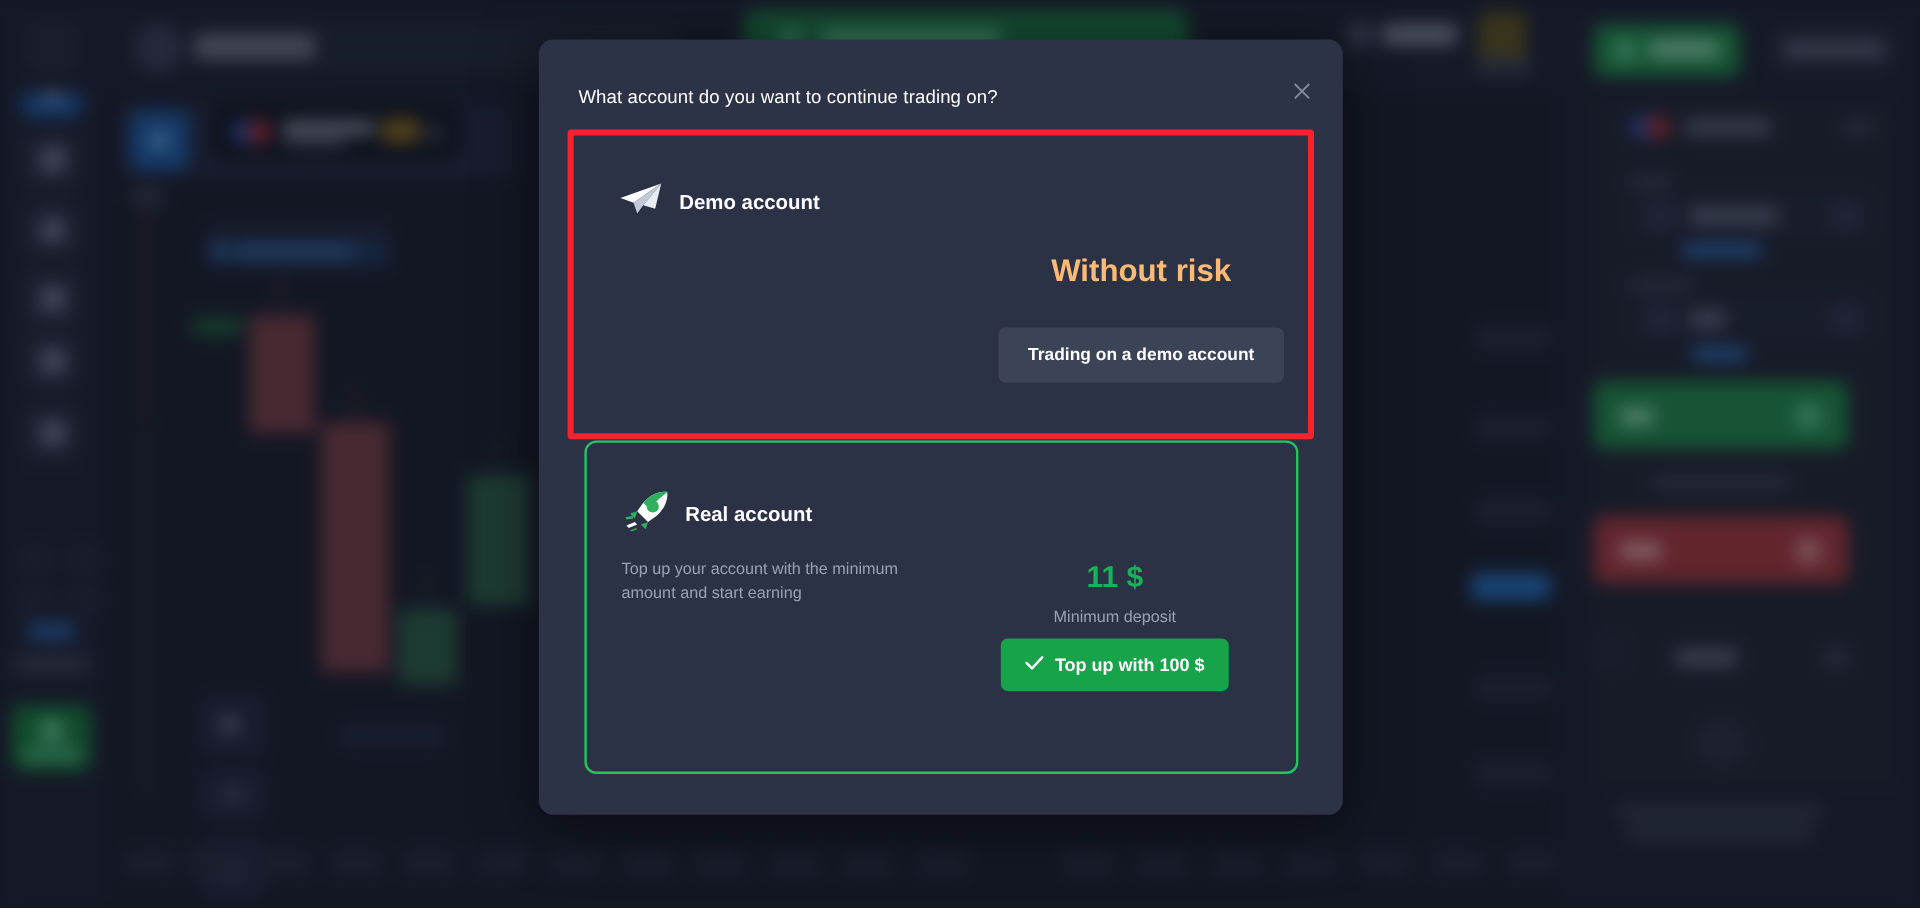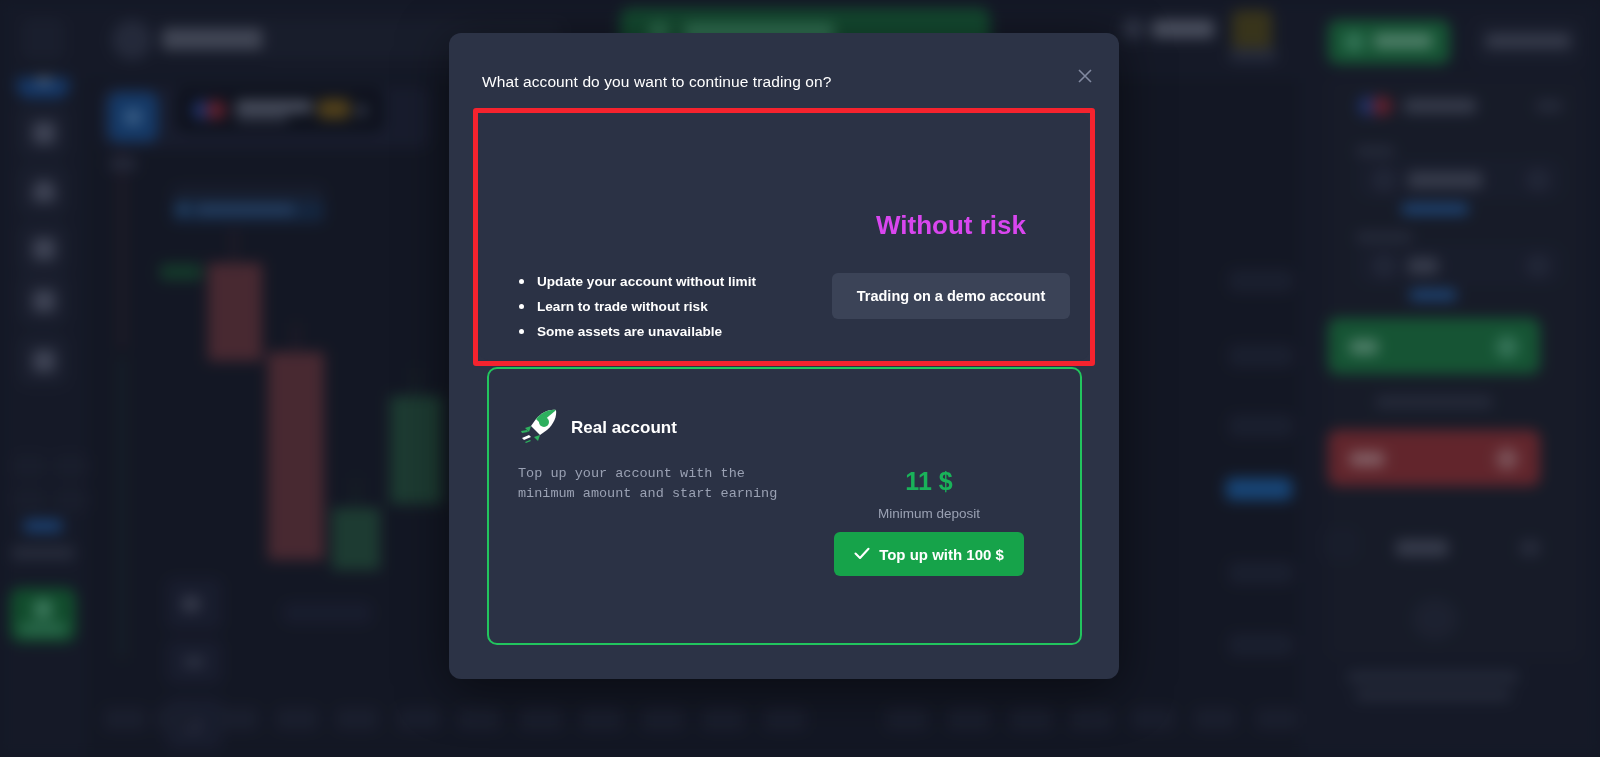--- a/index.html
+++ b/index.html
@@ -199,21 +199,21 @@
   .feat-list li::before {
     content: "";
     position: absolute; left: 4px; top: 10px;
     width: 5px; height: 5px; border-radius: 50%;
     background: #ffffff;
   }
   .feat-list.green li::before { background: #2eb05e; }
 
   .big-hl {
     position: absolute;
-    font-size: 26px; font-weight: bold; color: #d946ef;
+    font-size: 26px; font-weight: bold; color: #fdba74;
     text-align: center;
   }
   .btn-demo {
     position: absolute;
     left: 353px; top: 159px; width: 238px; height: 46px;
     background: #3b4357;
     border: none; border-radius: 6px;
     color: #ffffff; font-size: 14.5px; font-weight: bold;
     font-family: "Liberation Sans", sans-serif;
     cursor: pointer;
@@ -401,27 +401,32 @@
   <div class="modal-title">What account do you want to continue trading on?</div>
 
   <div class="close-btn">
     <svg width="20" height="20" viewBox="0 0 20 20" aria-hidden="true">
       <path d="M4 4 L16 16 M16 4 L4 16" stroke="#8189a0" stroke-width="1.6" fill="none"></path>
     </svg>
   </div>
 
   <div class="card card-demo">
 
-
-
-    <ul class="feat-list" style="left:36px; top:155px;">
-      <li>Update your account without limit</li>
-      <li>Learn to trade without risk</li>
-      <li>Some assets are unavailable</li>
-    </ul>
+    <div class="card-head" style="left:36px; top:38px;">
+      <span>
+        <svg width="38" height="28" viewBox="0 0 38 28" aria-hidden="true">
+          <path d="M36 1 L2 13 L13 17 Z" fill="#ffffff"></path>
+          <path d="M36 1 L13 17 L16 26 L21 19 Z" fill="#c3c9d6"></path>
+          <path d="M36 1 L21 19 L31 22 Z" fill="#e9ecf2"></path>
+        </svg>
+      </span>
+      <span class="ttl">Demo account</span>
+    </div>
+
+
 
     <div class="big-hl" style="left:353px; top:96px; width:238px;">Without risk</div>
 
     <button class="btn-demo">Trading on a demo account</button>
   </div>
 
   <div class="hl-red"></div>
 
   <div class="card card-real">
 
@@ -434,21 +439,21 @@
           <path d="M11 17 L5 19 L9 23 Z" fill="#2eb05e"></path>
           <path d="M20 26 L18 32 L14 28 Z" fill="#2eb05e"></path>
           <path d="M2 29 L9 26 L11 28 L4 31 Z" fill="#ffffff"></path>
           <path d="M1 22 L7 21 L8 23 L2 24 Z" fill="#2eb05e"></path>
           <path d="M5 33 L10 31 L11 32 L6 34 Z" fill="#2eb05e"></path>
         </svg>
       </span>
       <span class="ttl">Real account</span>
     </div>
 
-    <div class="card-sub" style="left:29px; top:95px; width:275px;font-family:Liberation Mono, monospace;">Top up your account with the minimum amount and start earning</div>
+    <div class="card-sub" style="left:29px; top:95px; width:275px;">Top up your account with the minimum amount and start earning</div>
 
 
     <div class="price-green" style="left:345px; top:98px; width:190px;">11 $</div>
     <div class="price-cap" style="left:345px; top:137px; width:190px;">Minimum deposit</div>
 
     <button class="btn-topup">
       <span class="check-ic">
         <svg width="16" height="13" viewBox="0 0 16 13" aria-hidden="true">
           <path d="M1.5 6.5 L6 11 L14.5 1.8" stroke="#ffffff" stroke-width="2.1" fill="none" stroke-linecap="round" stroke-linejoin="round"></path>
         </svg>

